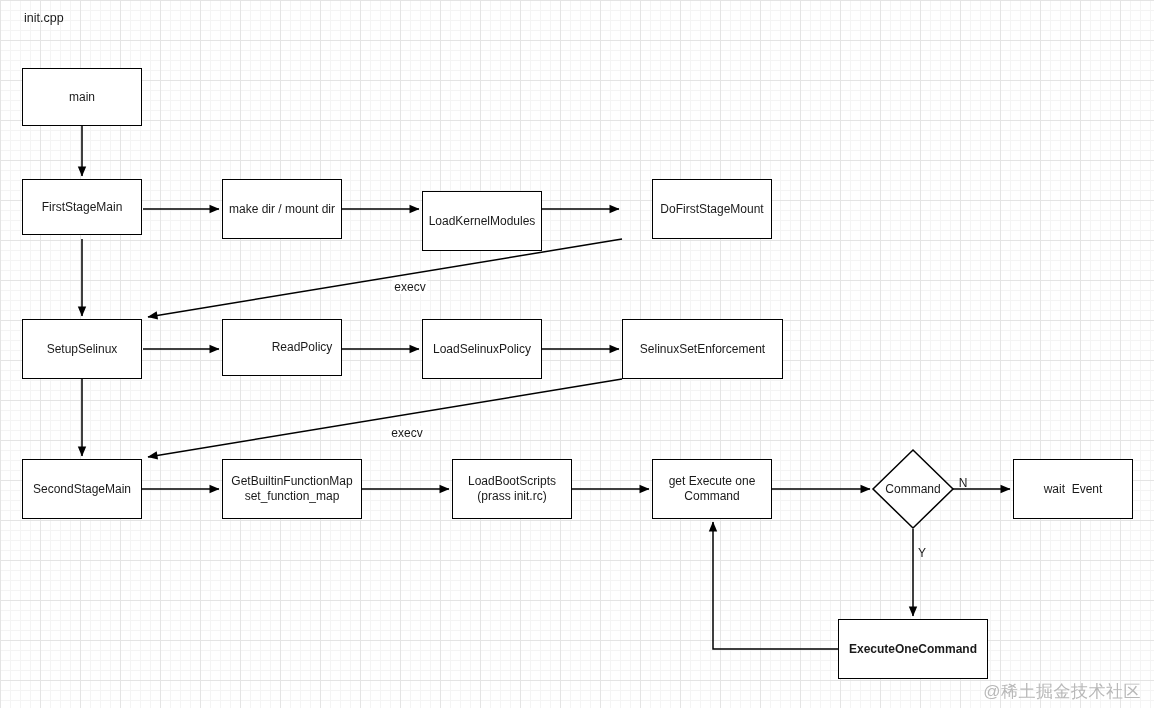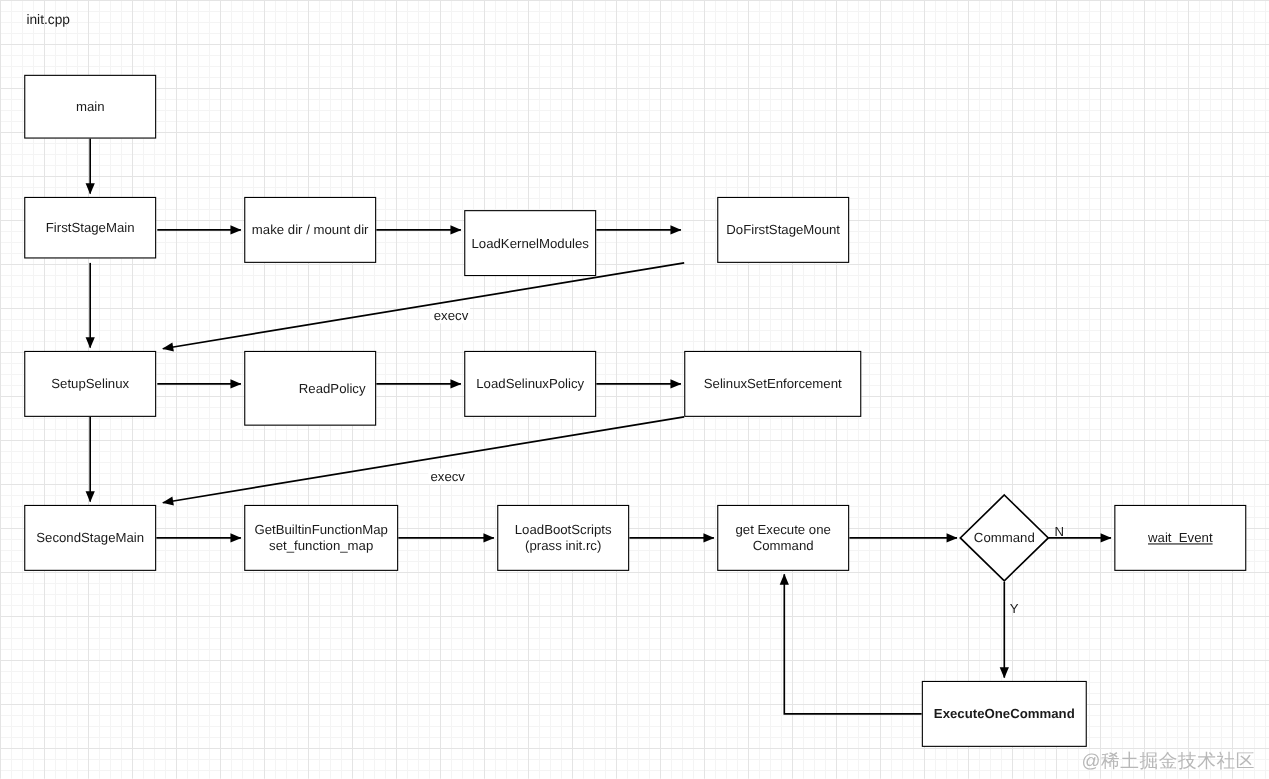--- a/index.html
+++ b/index.html
@@ -133,21 +133,21 @@
   </div>
 
   <div class="node" style="left:652px; top:179px; width:120px; height:60px;">
     <span class="lbl">DoFirstStageMount</span>
   </div>
 
   <div class="node" style="left:22px; top:319px; width:120px; height:60px;">
     <span class="lbl">SetupSelinux</span>
   </div>
 
-  <div class="node" style="left:222px; top:319px; width:120px; height:68px;padding-left:40px;">
+  <div class="node" style="left:222px; top:319px; width:120px; height:57px;padding-left:40px;">
     <span class="lbl">ReadPolicy</span>
   </div>
 
   <div class="node" style="left:422px; top:319px; width:120px; height:60px;">
     <span class="lbl">LoadSelinuxPolicy</span>
   </div>
 
   <div class="node" style="left:622px; top:319px; width:161px; height:60px;">
     <span class="lbl">SelinuxSetEnforcement</span>
   </div>
@@ -168,21 +168,21 @@
 
   <div class="node" style="left:652px; top:459px; width:120px; height:60px;">
     <span class="lbl">get Execute one
 Command</span>
   </div>
 
   <div class="diamond-label" style="left:873px; top:450px; width:80px; height:78px;">
     <span class="lbl">Command</span>
   </div>
 
-  <div class="node" style="left:1013px; top:459px; width:120px; height:60px;text-decoration:underline;">
+  <div class="node" style="left:1013px; top:459px; width:120px; height:60px;">
     <span class="lbl">wait  Event</span>
   </div>
 
   <div class="node" style="left:838px; top:619px; width:150px; height:60px;font-weight:bold;">
     <span class="lbl">ExecuteOneCommand</span>
   </div>
 
   <span class="edge-label" style="left:410px; top:273px;">execv</span>
   <span class="edge-label" style="left:407px; top:419px;">execv</span>
   <span class="edge-label" style="left:963px; top:469px; background:transparent;">N</span>

